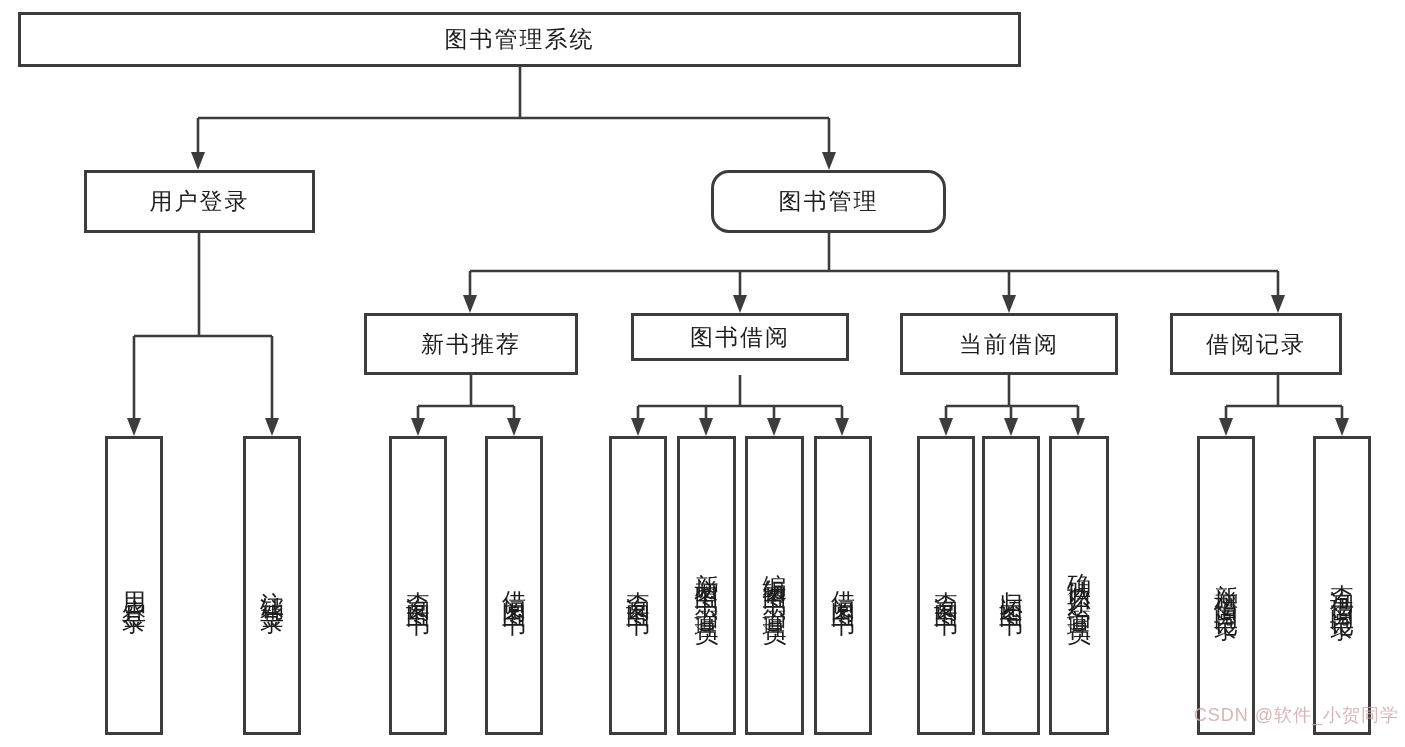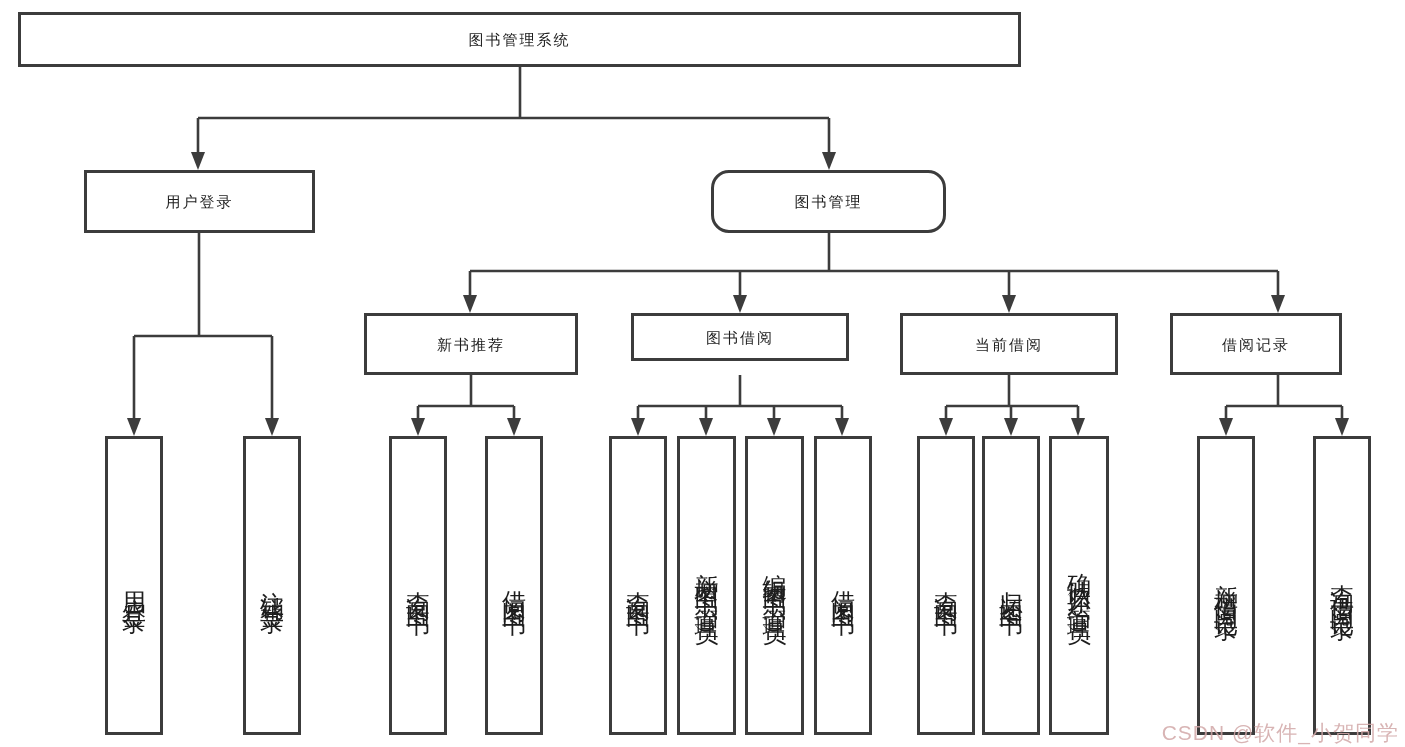--- a/index.html
+++ b/index.html
@@ -22,37 +22,37 @@
   .wires polygon{fill:var(--line);stroke:none;}
   .box{
     position:absolute;
     box-sizing:border-box;
     background:#fff;
     border:3px solid var(--border);
     display:flex;align-items:center;justify-content:center;
     z-index:2;
   }
   .lbl{
-    font-size:15px;
+    font-size:23px;
     color:var(--text);
     letter-spacing:2px;
     white-space:nowrap;
     line-height:1;
   }
   .vbox .lbl{
     writing-mode:vertical-rl;
     text-orientation:mixed;
     font-size:24px;
     letter-spacing:7px;
     white-space:normal;
   }
   .watermark{
     position:absolute;
-    right:6px;bottom:0;
-    font-size:21px;
+    right:6px;bottom:20px;
+    font-size:18px;
     letter-spacing:1px;
     color:var(--watermark);
     opacity:.85;
     z-index:3;
     pointer-events:none;
   }
 </style>
 </head>
 <body>
 

